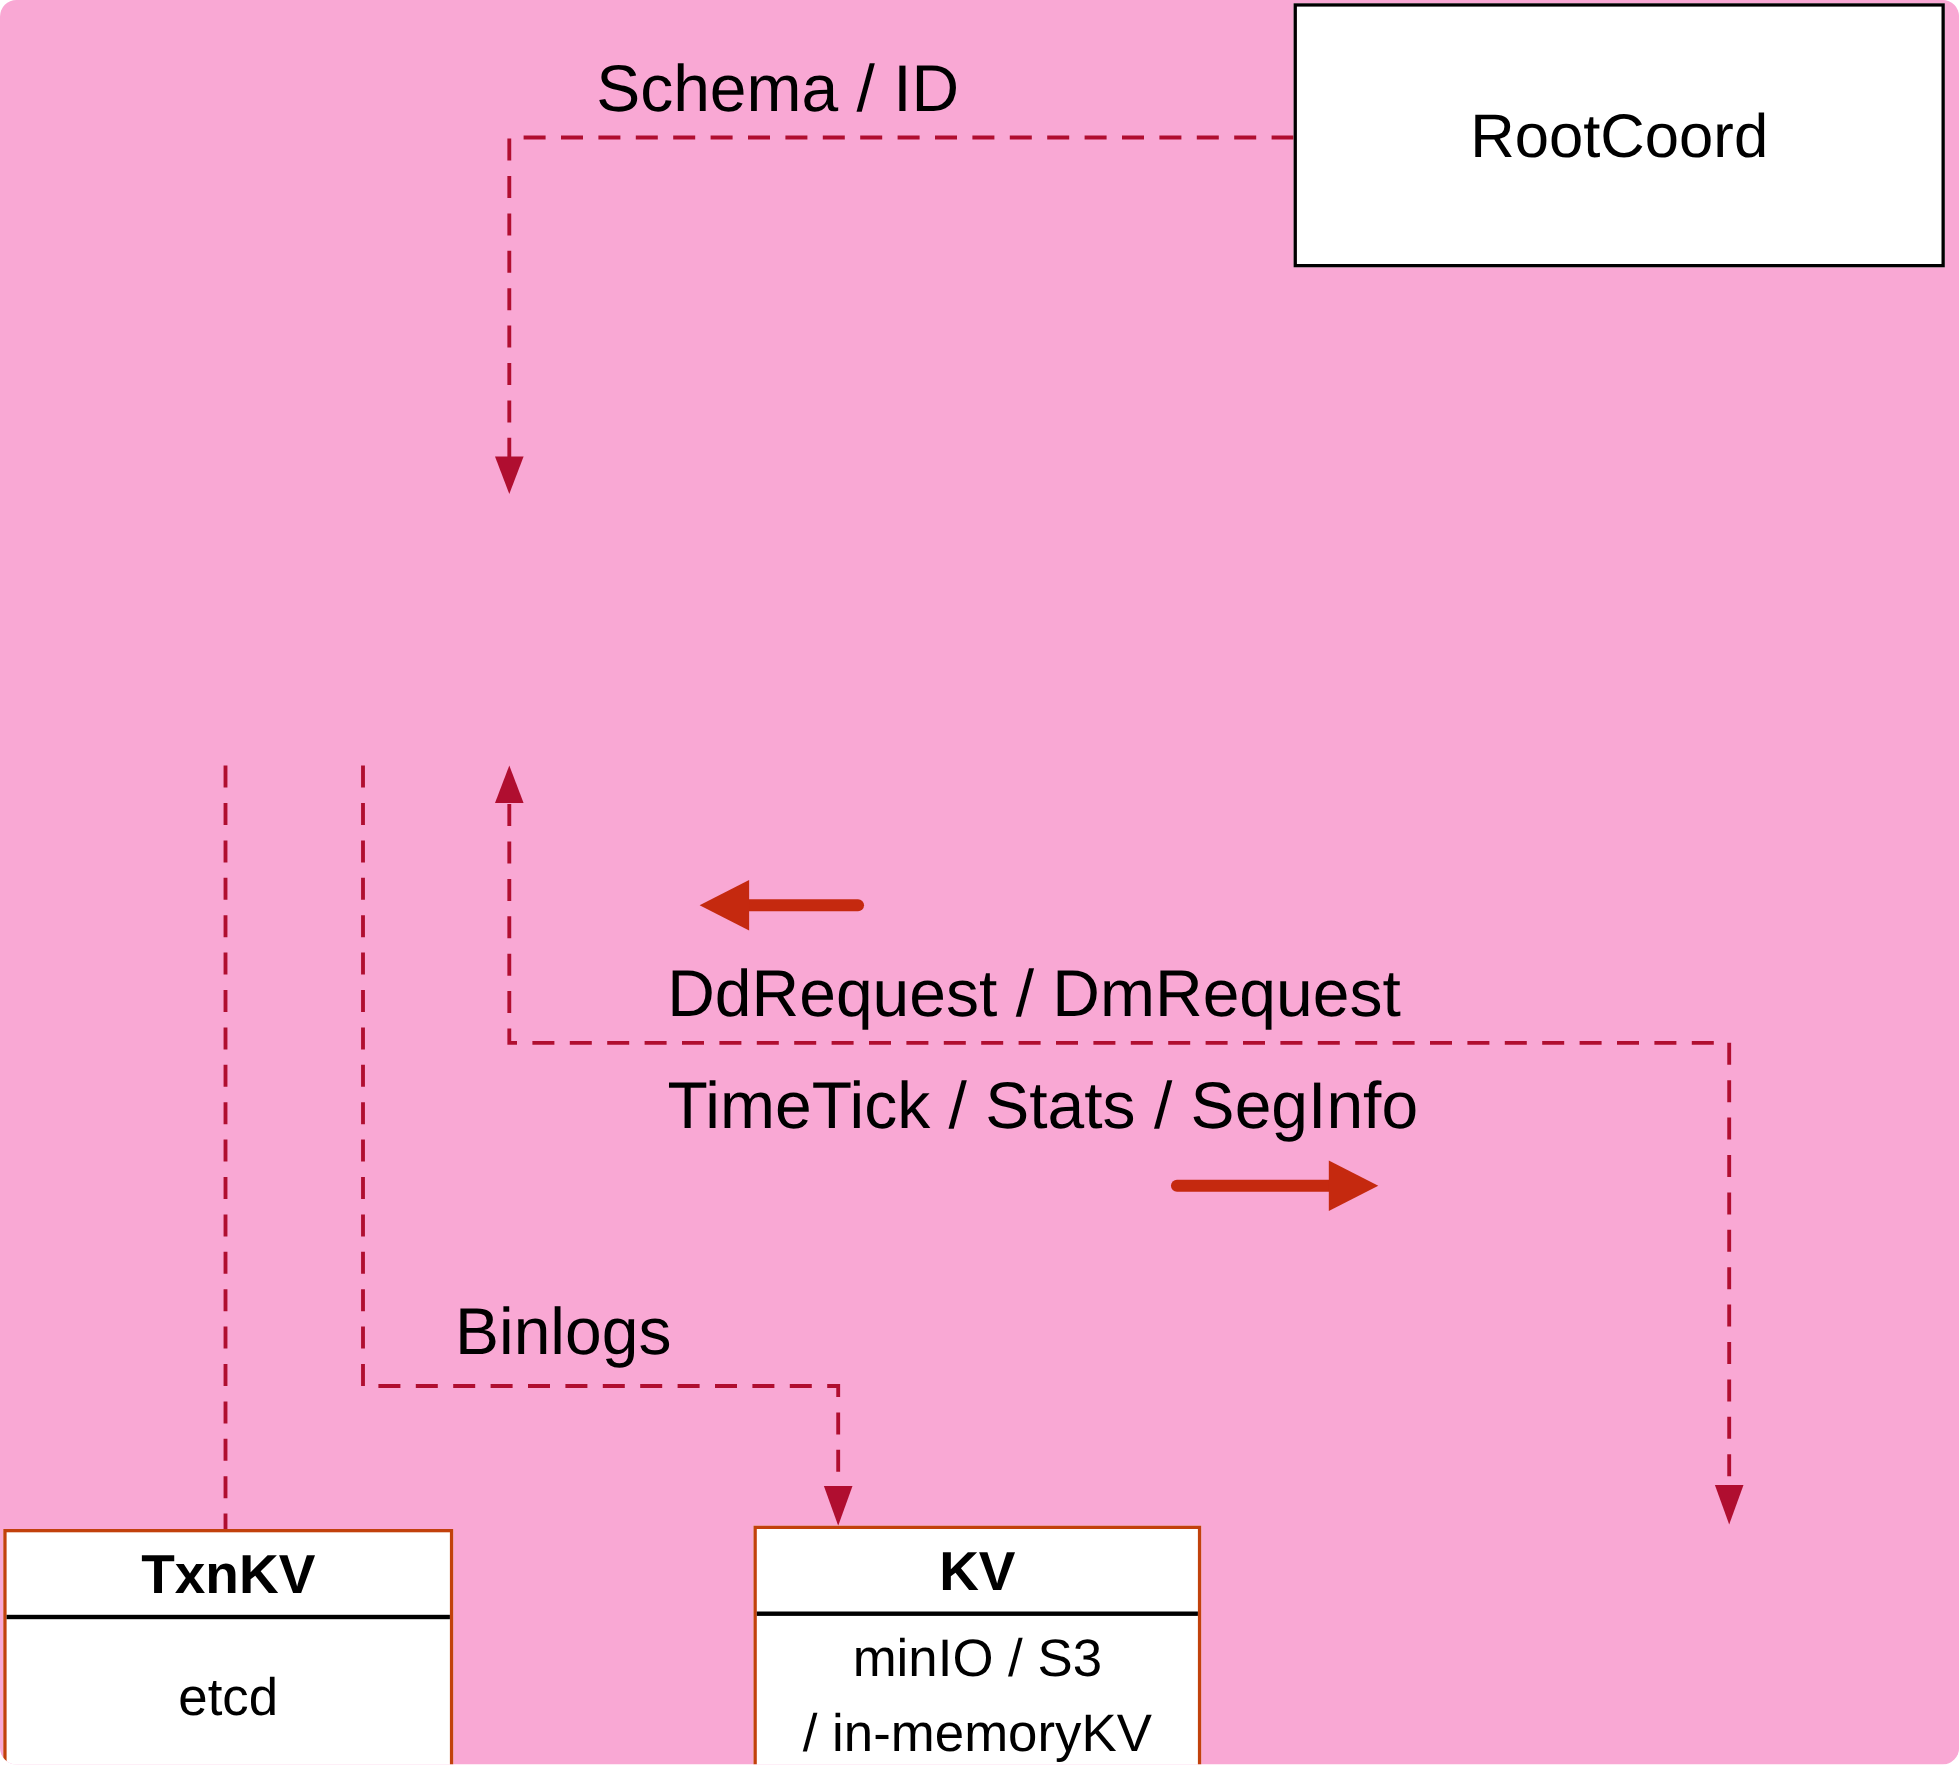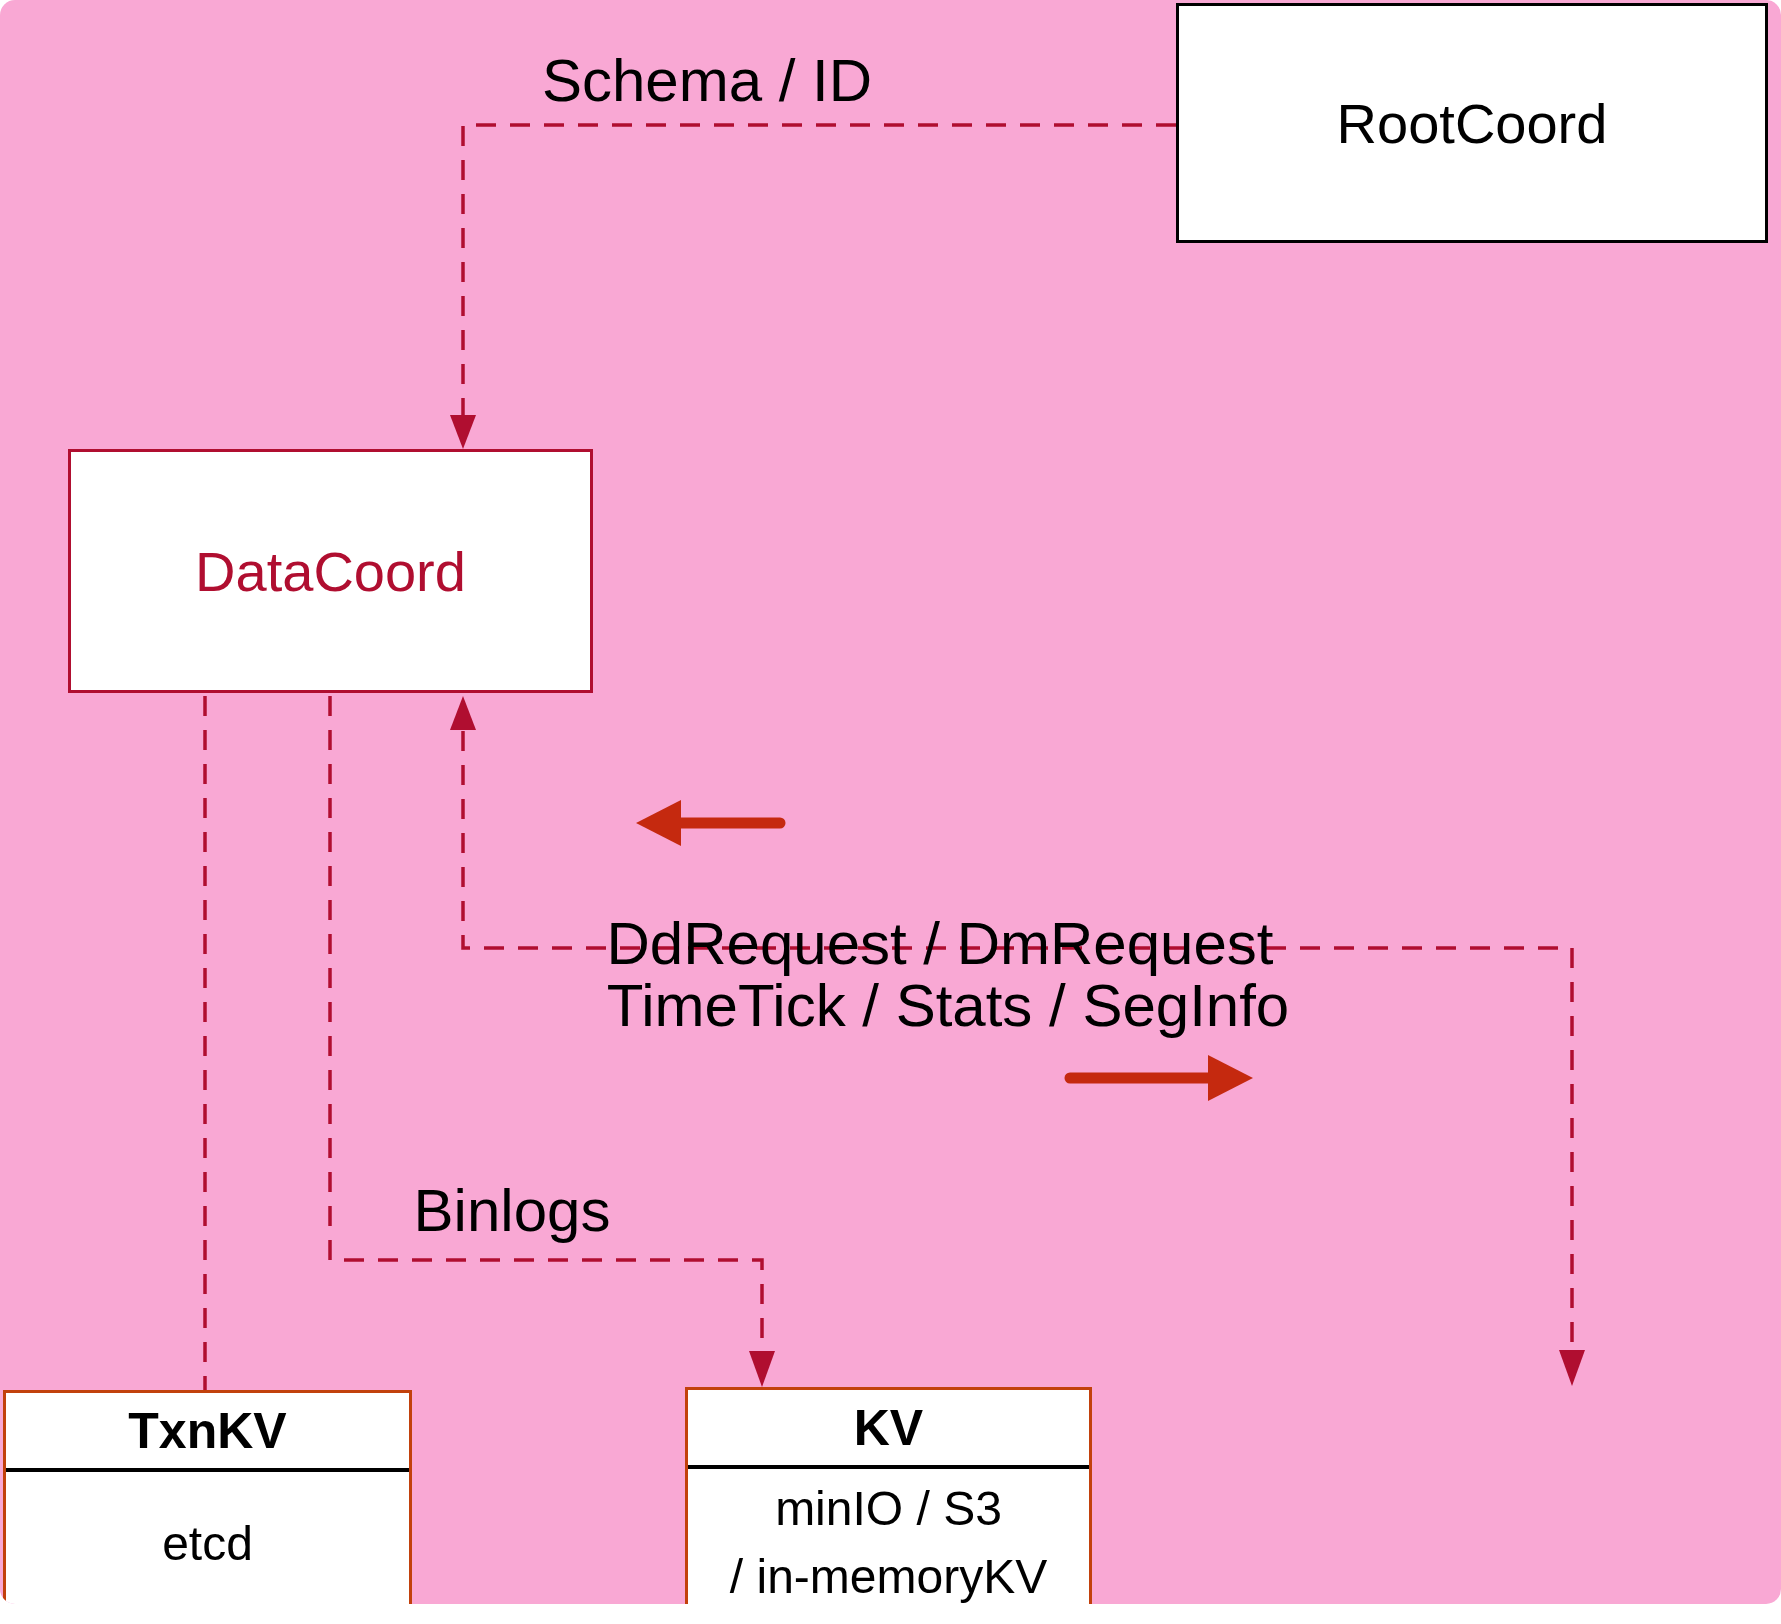--- a/index.html
+++ b/index.html
@@ -134,39 +134,36 @@
     <g>
       <line class="solid-arrow-line" x1="1070" y1="1078" x2="1209" y2="1078"></line>
       <polygon class="solid-arrow-head" points="1253,1078 1208,1055 1208,1101"></polygon>
     </g>
   </svg>
 
   <div class="node" style="left:1176px; top:3px; width:592px; height:240px;">
     <span class="node-label">RootCoord</span>
   </div>
 
-  <div class="node node--red" style="left:68px; top:449px; width:525px; height:244px;">
-    <span class="node-label">DataCoord</span>
-  </div>
 
   <div class="store" style="left:3px; top:1390px; width:409px; height:228px;">
     <div class="store-title">TxnKV</div>
     <div class="store-body">etcd</div>
   </div>
 
   <div class="store" style="left:685px; top:1387px; width:407px; height:232px;">
     <div class="store-title">KV</div>
     <div class="store-body">
       <div>minIO / S3</div>
       <div>/ in-memoryKV</div>
     </div>
   </div>
 
 
   <div class="edge-label" style="left:707px; top:80px;">Schema / ID</div>
 
-  <div class="edge-label" style="left:940px; top:903px;margin-top:40px;">DdRequest / DmRequest</div>
+  <div class="edge-label" style="left:940px; top:903px;">DdRequest / DmRequest</div>
 
   <div class="edge-label" style="left:948px; top:1005px;">TimeTick / Stats / SegInfo</div>
 
   <div class="edge-label" style="left:512px; top:1210px;">Binlogs</div>
 
 </div>
 
 </body></html>

